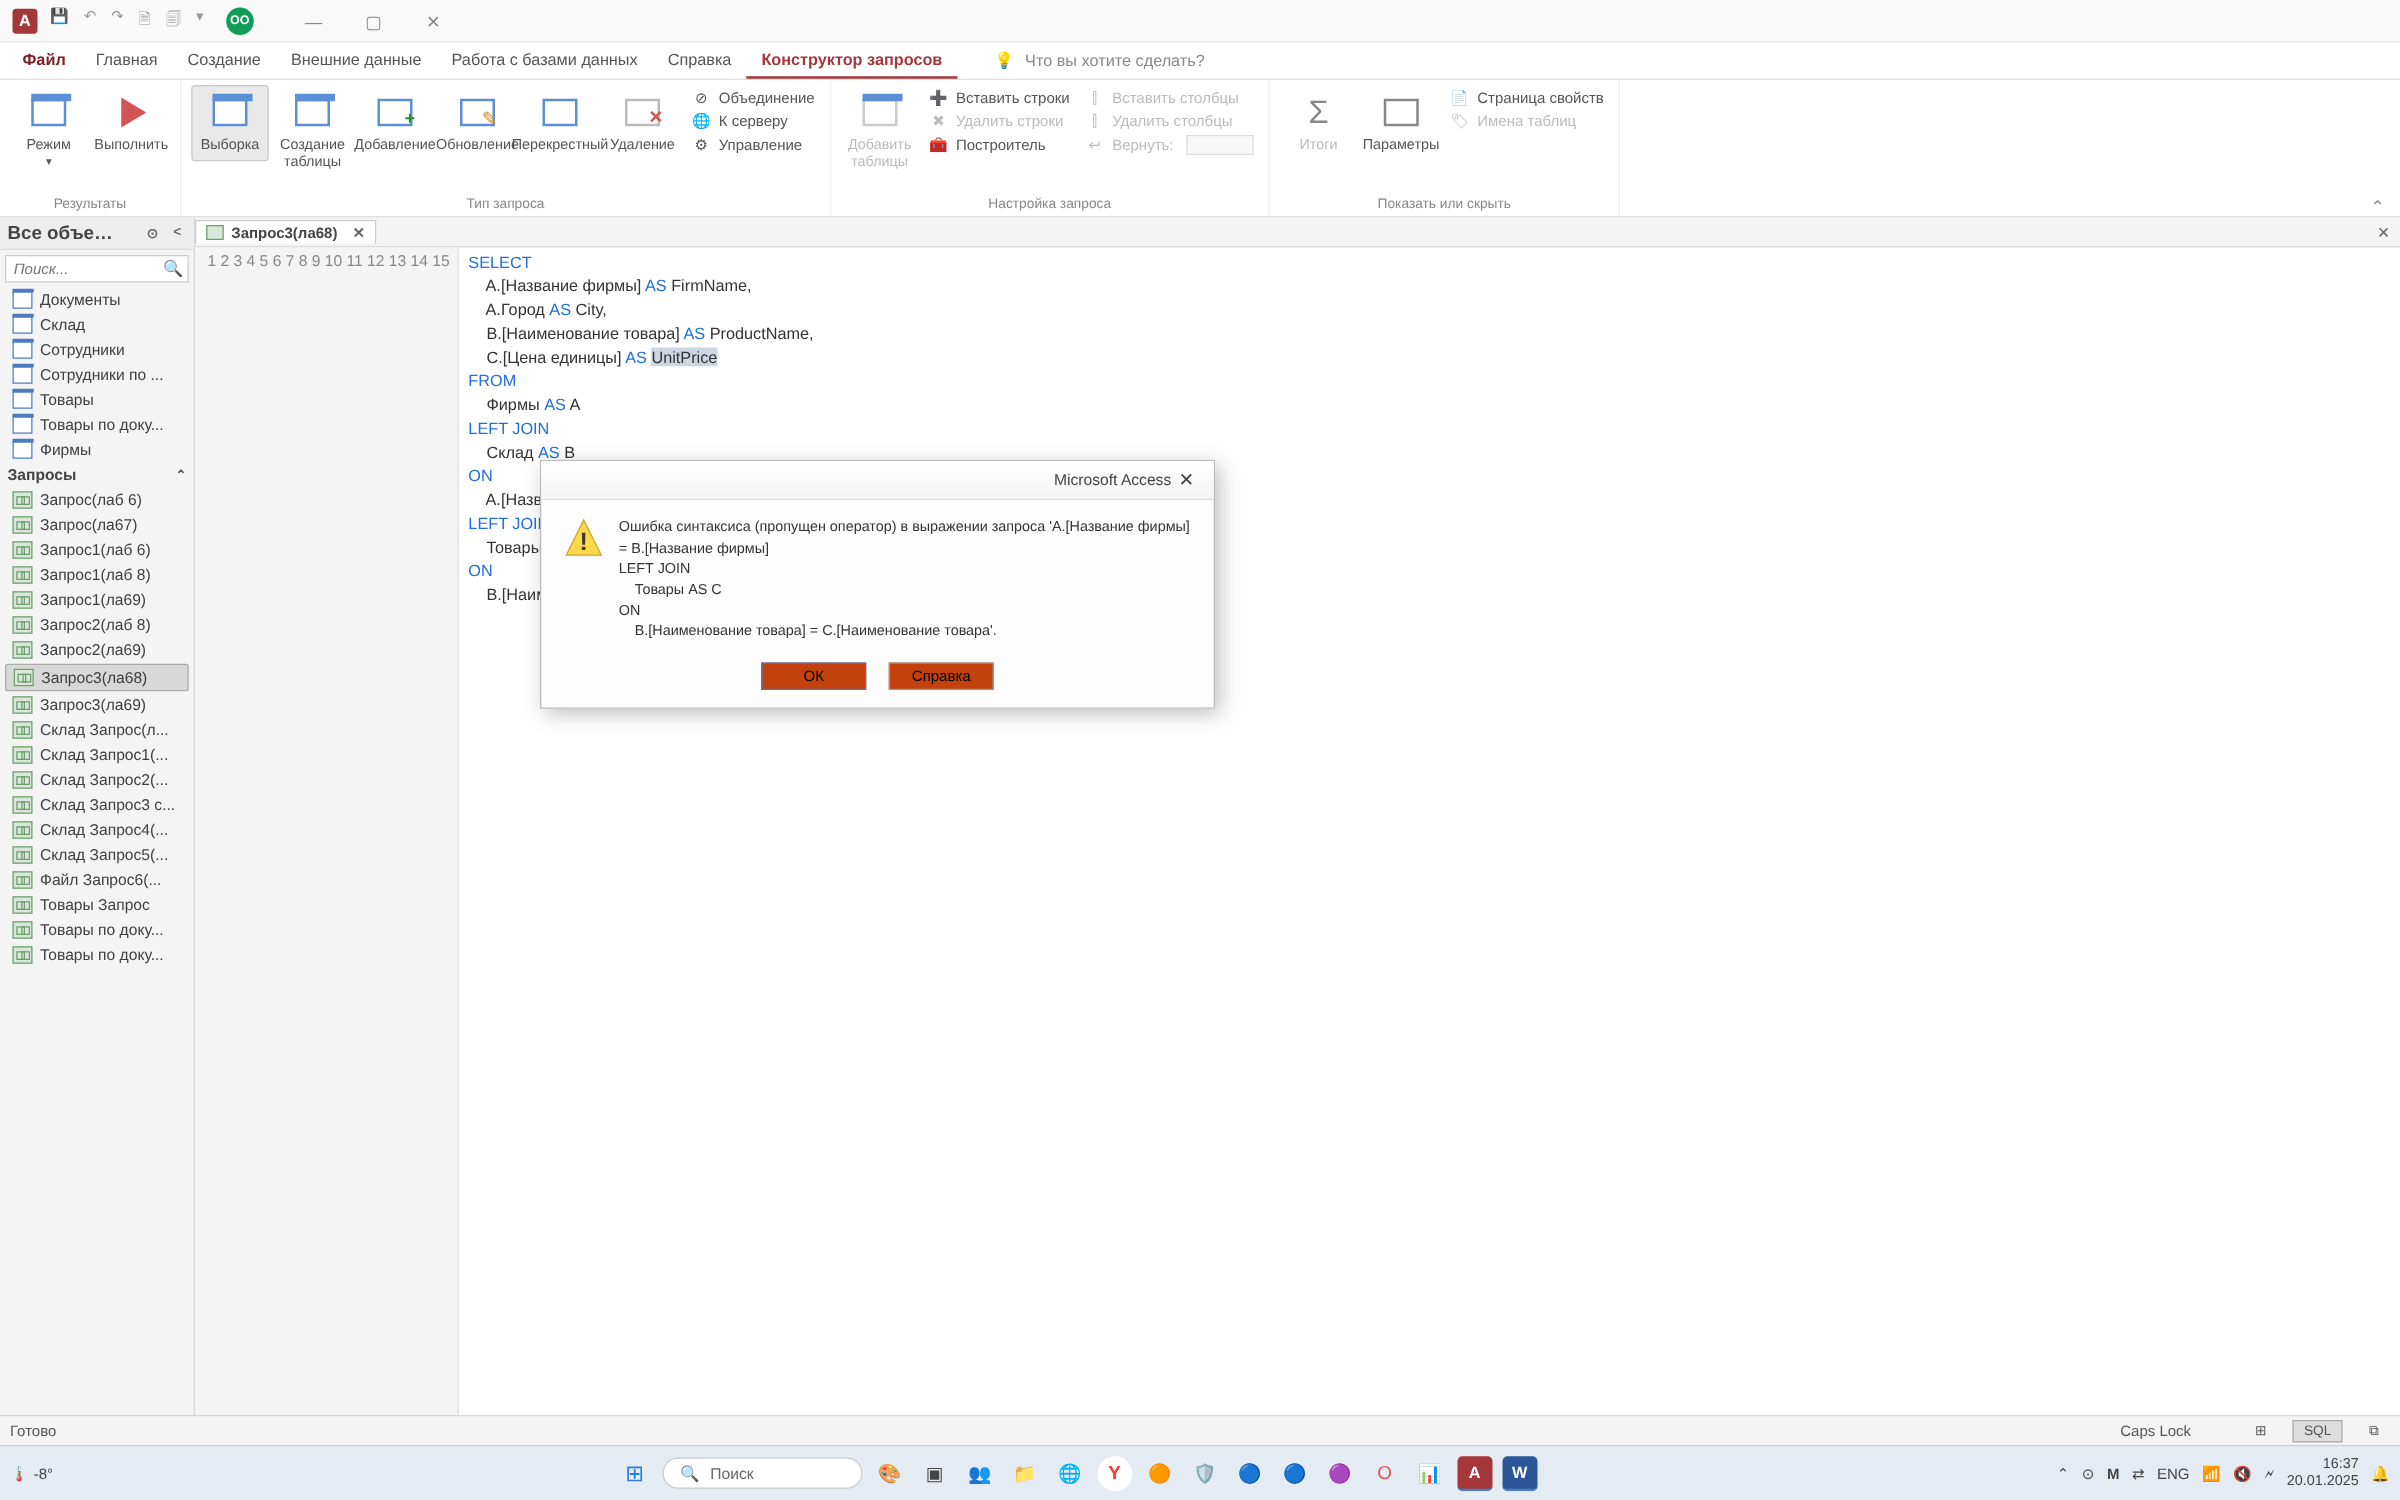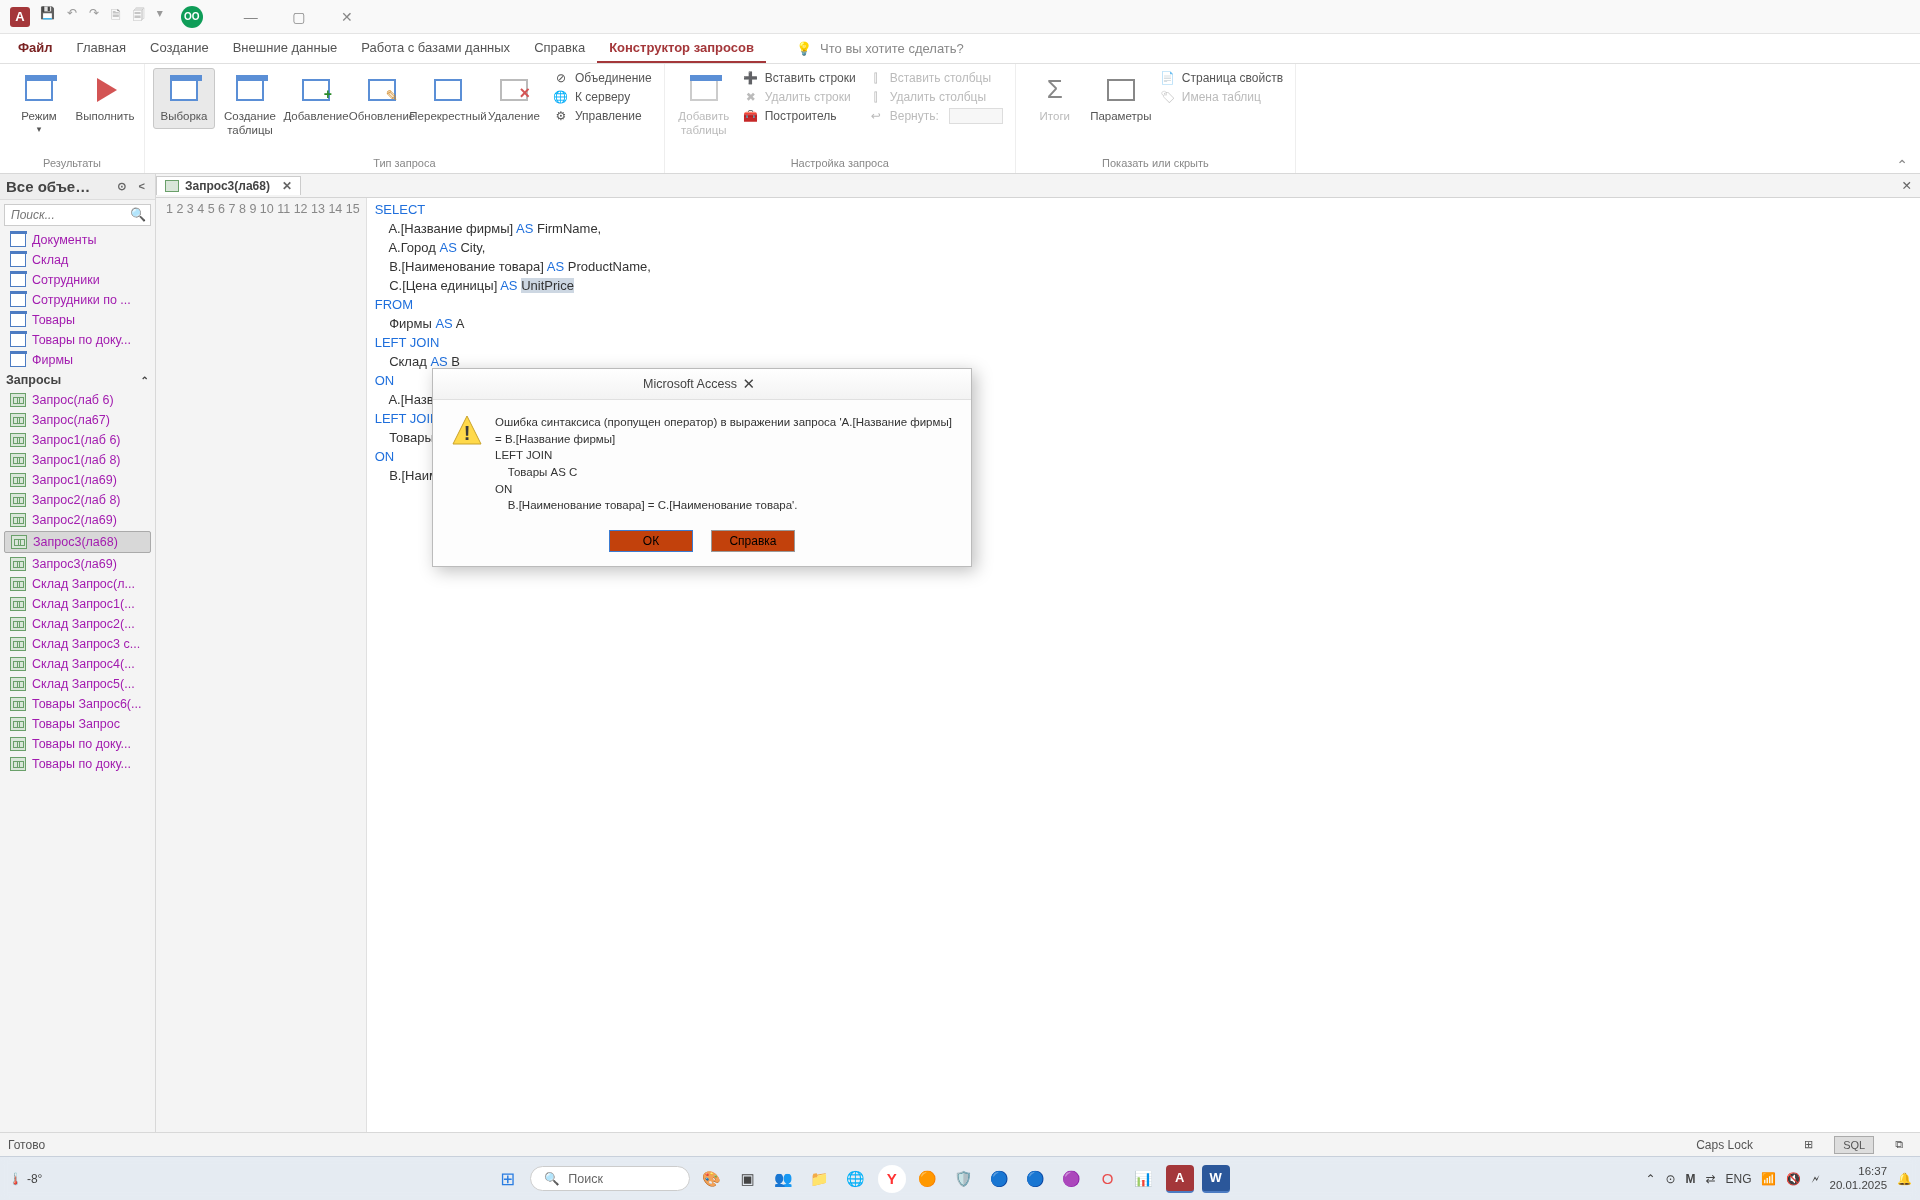--- a/index.html
+++ b/index.html
@@ -53,21 +53,21 @@
 
 .main { display: flex; height: calc(100% - 34px - 30px - 110px - 24px - 44px); }
 .navpane { width: 156px; background: #f4f4f4; border-right: 1px solid #d8d8d8; display: flex; flex-direction: column; overflow: hidden;}
 .nav-header { display:flex; align-items:center; justify-content: space-between; padding: 4px 6px; font-size: 15px; font-weight: 600; color: #444; background: #eee; border-bottom: 1px solid #ddd;}
 .nav-header .chev { font-size: 11px; color: #666; padding: 2px 4px; }
 .nav-search { margin: 4px; position: relative; }
 .nav-search input { width: 100%; padding: 3px 24px 3px 6px; border: 1px solid #ccc; background: #fff; font-style: italic; color: #999; font-size: 12px;}
 .nav-search .mag { position:absolute; right: 4px; top: 3px; color:#777; font-size: 13px;}
 .nav-group-hdr { padding: 3px 6px; font-weight:600; font-size: 12.5px; display:flex; justify-content: space-between; align-items:center;}
 .nav-list { flex:1; overflow-y: auto; }
-.nav-item { display:flex; align-items:center; gap: 6px; padding: 3px 6px 3px 10px; font-size: 12.5px; color:#a21caf; white-space: nowrap; overflow: hidden; text-overflow: ellipsis;}
+.nav-item { display:flex; align-items:center; gap: 6px; padding: 3px 6px 3px 10px; font-size: 12.5px; color:#404040; white-space: nowrap; overflow: hidden; text-overflow: ellipsis;}
 .nav-item.selected { background: #d8d8d8; border: 1px solid #aaa; border-radius: 2px; margin: 1px 4px; padding-left: 6px;}
 .nav-item .nicon { width: 16px; height: 14px; flex-shrink:0; }
 .nic-table { border: 1.5px solid #4c7bc2; background:#fff; position:relative;}
 .nic-table::before { content:""; position:absolute; top:-3px; left:-1.5px; width: calc(100% + 3px); height: 3px; background:#4c7bc2;}
 .nic-query { background:#d9e6d9; border: 1.5px solid #6aa06a; position:relative;}
 .nic-query::before { content:""; position:absolute; top:3px; left:2px; width:5px; height:5px; border:1px solid #6aa06a;}
 .nic-query::after { content:""; position:absolute; bottom:2px; right:1px; width:5px; height:5px; border:1px solid #6aa06a;}
 
 
 .docarea { flex: 1; display:flex; flex-direction: column; background:#e9e9e9;}
@@ -78,21 +78,21 @@
 .doctabs .closeall { margin-left:auto; padding: 0 8px; color:#666;}
 .sqlpane { flex:1; background:#fff; font-family: Consolas, monospace; font-size: 13px; display:flex; overflow:auto;}
 .gutter { background:#f4f4f4; color:#888; text-align:right; padding: 2px 6px 2px 10px; border-right: 1px solid #e0e0e0; user-select:none; font-size: 12.5px; line-height: 19px;}
 .code { padding: 2px 8px; white-space: pre; line-height: 19px; color:#333;}
 .kw { color: #1f6fdc; }
 .sel-txt { background:#cdd7e2; }
 
 
 .overlay { position:absolute; left: 0; top: 0; width:100%; height:100%; }
 .dialog { position:absolute; background:#fdfdfd; border: 1px solid #bbb; box-shadow: 4px 4px 16px rgba(0,0,0,0.25); width: 540px; }
-.dialog .dtitle { display:flex; justify-content: center; align-items:center; padding: 6px 10px; font-size: 12.5px; background: linear-gradient(#fff,#f3f3f3); border-bottom:1px solid #e0e0e0;}
+.dialog .dtitle { display:flex; justify-content: flex-end; align-items:center; padding: 6px 10px; font-size: 12.5px; background: linear-gradient(#fff,#f3f3f3); border-bottom:1px solid #e0e0e0;}
 .dialog .dclose { font-size: 15px; color:#444; width: 24px; text-align:center;}
 .dialog .dbody { display:flex; gap: 12px; padding: 14px 18px 6px; font-size: 11.5px; line-height: 1.45; color:#333;}
 .dialog .warn { width: 32px; height: 32px; flex-shrink:0; }
 .dialog .warn svg { width:32px; height:32px;}
 .dialog .dtext { white-space: pre-wrap; }
 .dialog .dbtns { display:flex; justify-content:center; gap: 18px; padding: 10px 0 14px;}
 .dialog button { padding: 3px 0; font-size: 12px; background:#c2410c; border:1px solid #999; width: 84px;}
 .dialog button.primary { border:1.5px solid #3b7bd1; }
 
 
@@ -396,21 +396,21 @@
         <div class="nav-item">
           <span class="nicon nic-query"></span>
           <span>Склад Запрос4(...</span>
         </div>
         <div class="nav-item">
           <span class="nicon nic-query"></span>
           <span>Склад Запрос5(...</span>
         </div>
         <div class="nav-item">
           <span class="nicon nic-query"></span>
-          <span>Товары Запрос6(...</span>
+          <span>Файл Запрос6(...</span>
         </div>
         <div class="nav-item">
           <span class="nicon nic-query"></span>
           <span>Товары Запрос</span>
         </div>
         <div class="nav-item">
           <span class="nicon nic-query"></span>
           <span>Товары по доку...</span>
         </div>
         <div class="nav-item">

